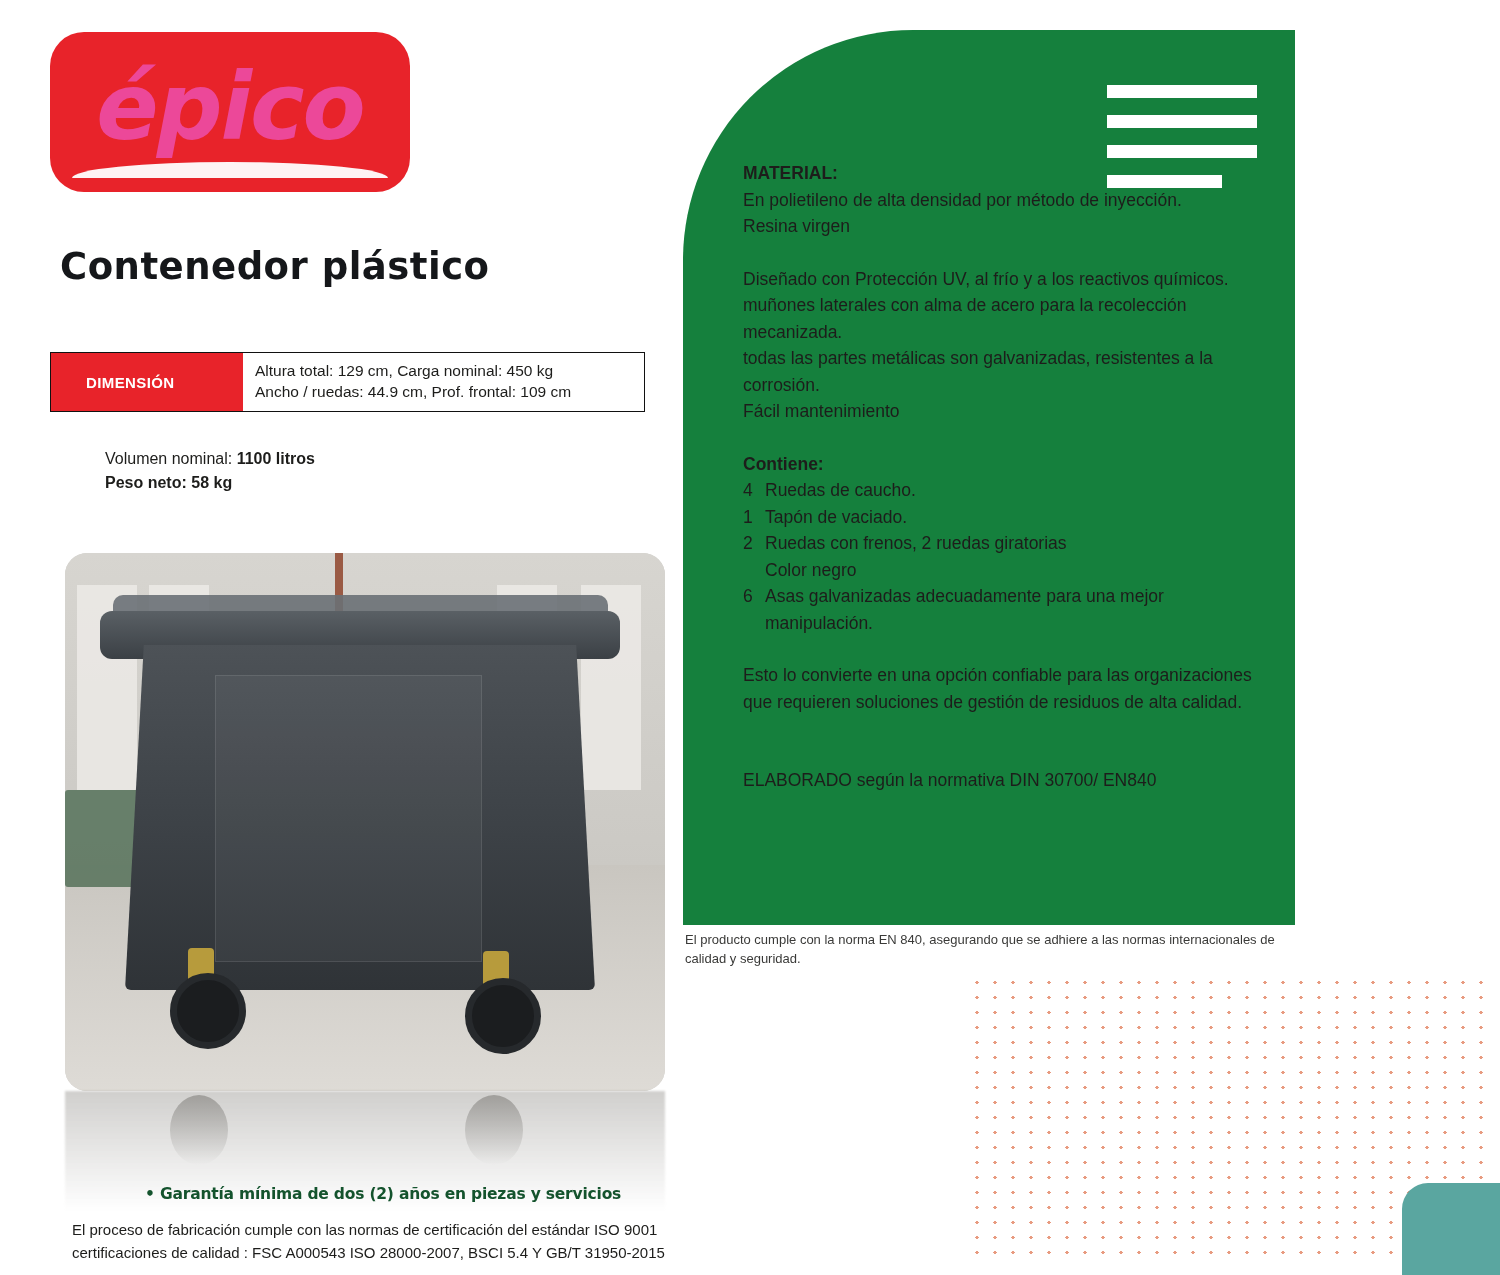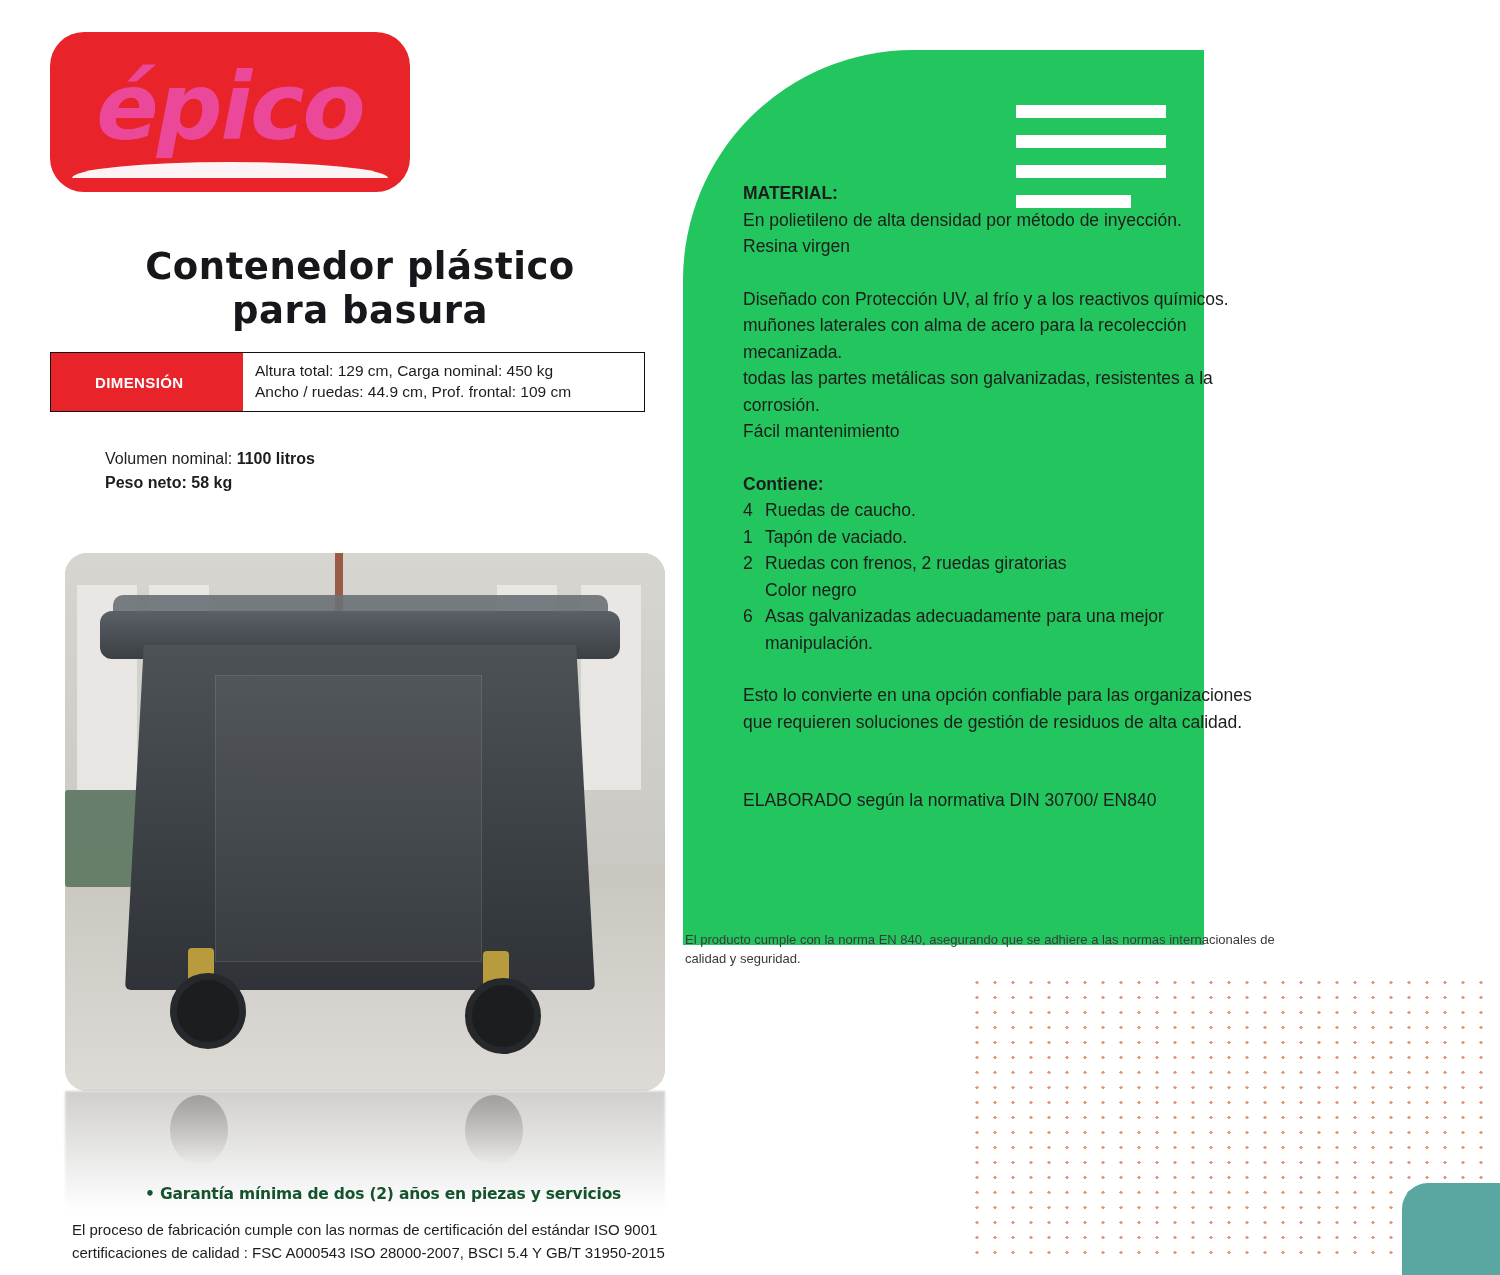--- a/index.html
+++ b/index.html
@@ -9,24 +9,23 @@
     font-family:"Liberation Sans", sans-serif;
     color:#1d1d1b;
     position:relative;
     overflow:hidden;
   }
 
   
   .green-panel{
     position:absolute;
     left:683px;top:30px;
-    width:521px;height:895px;
-    background:#22c55e;
+    width:612px;height:895px;
+    background:#15803d;
     border-top-left-radius:230px;
-    margin-top:20px;
   }
   .green-lines{
     position:absolute;
     right:38px;top:55px;
     width:150px;
   }
   .green-lines span{
     display:block;
     height:13px;
     background:#ffffff;
@@ -82,21 +81,20 @@
     background:#ffffff;
     border-radius:50%/100% 100% 0 0;
     opacity:.95;
   }
 
   
   .title{
     position:absolute;
     left:60px;top:245px;
     width:600px;
-    text-align:center;
     font-family:"DejaVu Sans", sans-serif;
     font-size:37px;
     line-height:44px;
     font-weight:600;
     letter-spacing:.5px;
     color:#15171a;
   }
 
   
   .dim-table{
@@ -108,21 +106,21 @@
     box-sizing:border-box;
   }
   .dim-label{
     width:192px;flex:none;
     background:#e8232a;
     color:#ffffff;
     font-size:15px;
     font-weight:bold;
     letter-spacing:.4px;
     display:flex;align-items:center;
-    padding-left:44px;
+    padding-left:35px;
     box-sizing:border-box;
   }
   .dim-value{
     flex:1;
     padding:7px 0 0 12px;
     font-size:15.5px;
     line-height:21px;
     box-sizing:border-box;
   }
 
@@ -322,21 +320,20 @@
 </div>
 
 <div class="logo-wrap">
   <div class="logo-shape"></div>
   <div class="logo-text">épico</div>
   <div class="logo-swoosh"></div>
 </div>
 
 <div class="title">
   <div>Contenedor plástico</div>
-  <div>para basura</div>
 </div>
 
 <div class="dim-table">
   <div class="dim-label">DIMENSIÓN</div>
   <div class="dim-value">
     <div>Altura total: 129 cm, Carga nominal: 450 kg</div>
     <div>Ancho / ruedas: 44.9 cm, Prof. frontal: 109 cm</div>
   </div>
 </div>
 

